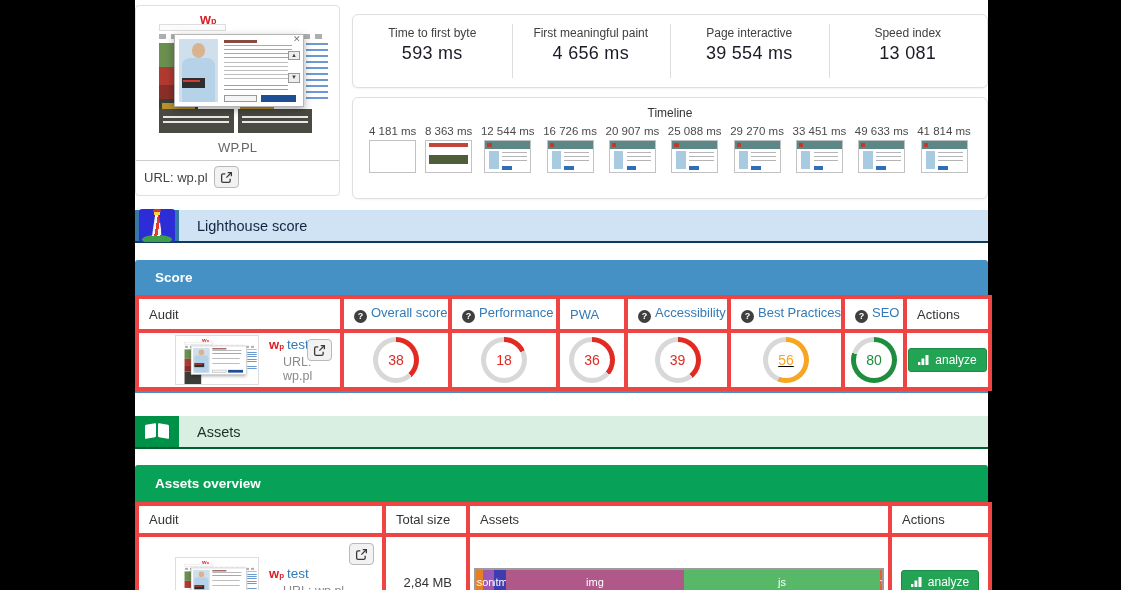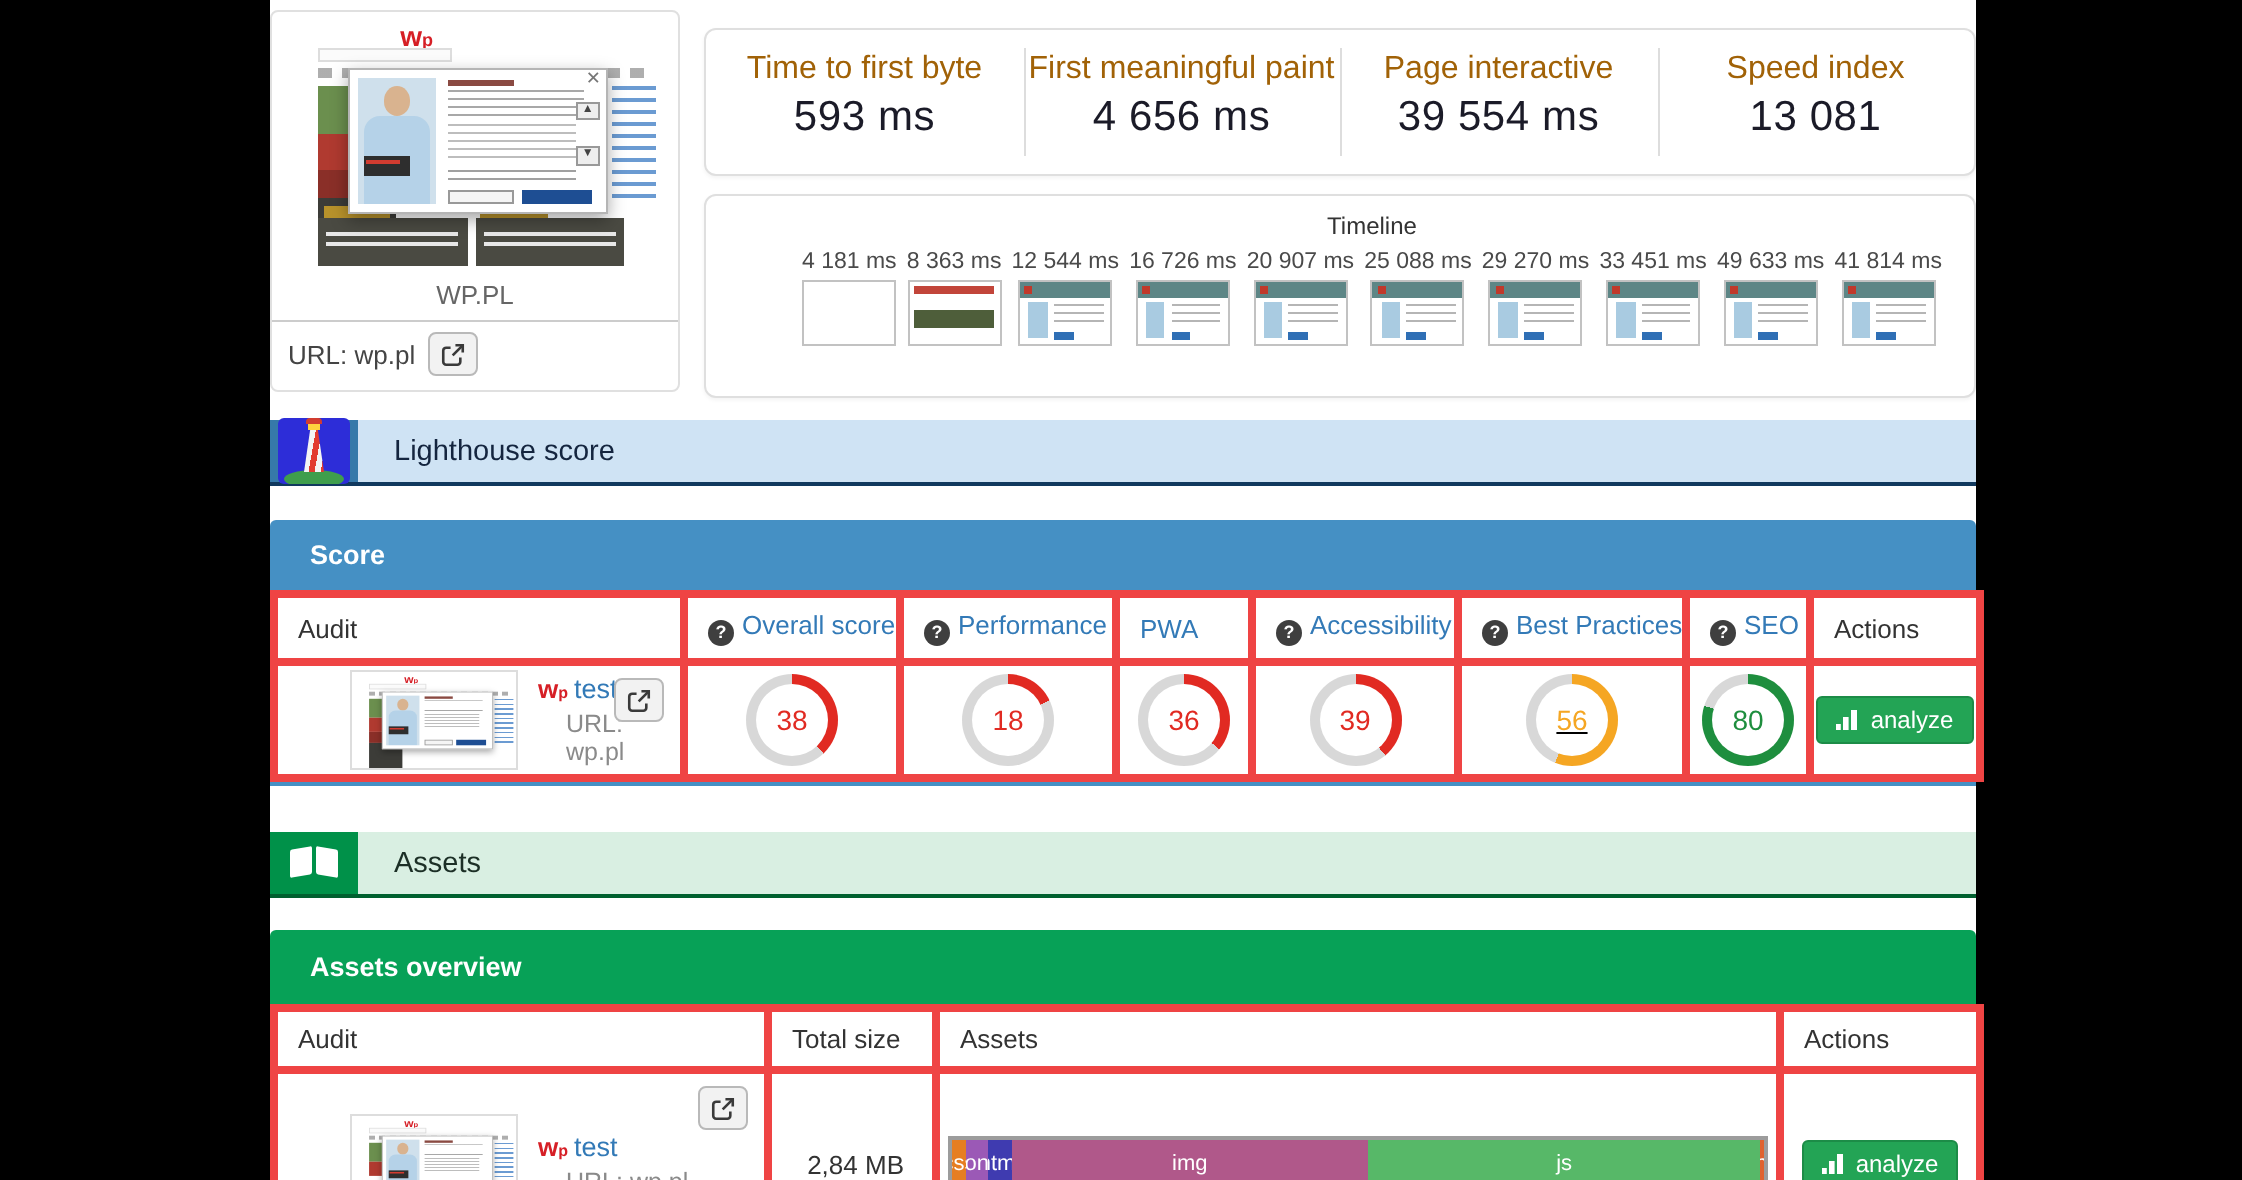--- a/index.html
+++ b/index.html
@@ -16,25 +16,25 @@
   .site-footer { display:flex; align-items:center; gap:6px; padding:5px 8px; color:#444; font-size:13px; }
   .ext-btn { width:25px; height:22px; border:1px solid #b9b9b9; border-radius:4px; background:#f2f2f2;
              display:inline-flex; align-items:center; justify-content:center; cursor:pointer; }
   .ext-btn svg { width:13px; height:13px; stroke:#3a3a3a; fill:none; stroke-width:1.6; }
 
   .top-right { flex:1; padding-top:9px; }
   .metrics-card { height:74px; border:1px solid #dfdfdf; border-radius:6px; background:#fff;
                   display:flex; box-shadow:0 1px 2px rgba(0,0,0,.05); }
   .metric { flex:1; text-align:center; position:relative; padding-top:11px; }
   .metric + .metric::before { content:""; position:absolute; left:0; top:9px; bottom:9px; border-left:1px solid #ddd; }
-  .metric-label { font-size:16px; color:#a16207; }
-  .metric-value { font-size:21px; color:#1b1b28; margin-top:3px; font-weight:500; letter-spacing:.3px; }
+  .metric-label { font-size:12px; color:#404040; }
+  .metric-value { font-size:18px; color:#1b1b28; margin-top:3px; font-weight:500; letter-spacing:.3px; }
 
   .timeline-card { height:102px; margin-top:9px; border:1px solid #dfdfdf; border-radius:6px; background:#fff;
-                   box-shadow:0 1px 2px rgba(0,0,0,.05);padding-left:32px; }
+                   box-shadow:0 1px 2px rgba(0,0,0,.05); }
   .timeline-title { text-align:center; font-size:12px; color:#333; padding-top:8px; }
   .timeline-items { display:flex; justify-content:space-between; padding:5px 16px 0; }
   .tl-item { text-align:center; }
   .tl-time { font-size:11.5px; color:#4a4a4a; white-space:nowrap; }
   .mini { width:47px; height:33px; border:1px solid #c2c2c2; background:#fff; position:relative;
           overflow:hidden; margin:3px auto 0; }
   .mini .m-strip { position:absolute; top:8%; left:6%; right:6%; height:10%; background:#c2453a; }
   .mini .m-photo { position:absolute; top:44%; left:6%; right:6%; height:30%; background:#4e5e3a; }
   .mini .m-hdr { position:absolute; top:0; left:0; right:0; height:26%; background:#5d8686; }
   .mini .m-dot { position:absolute; top:5%; left:5%; width:9%; height:15%; background:#c0392b; }

